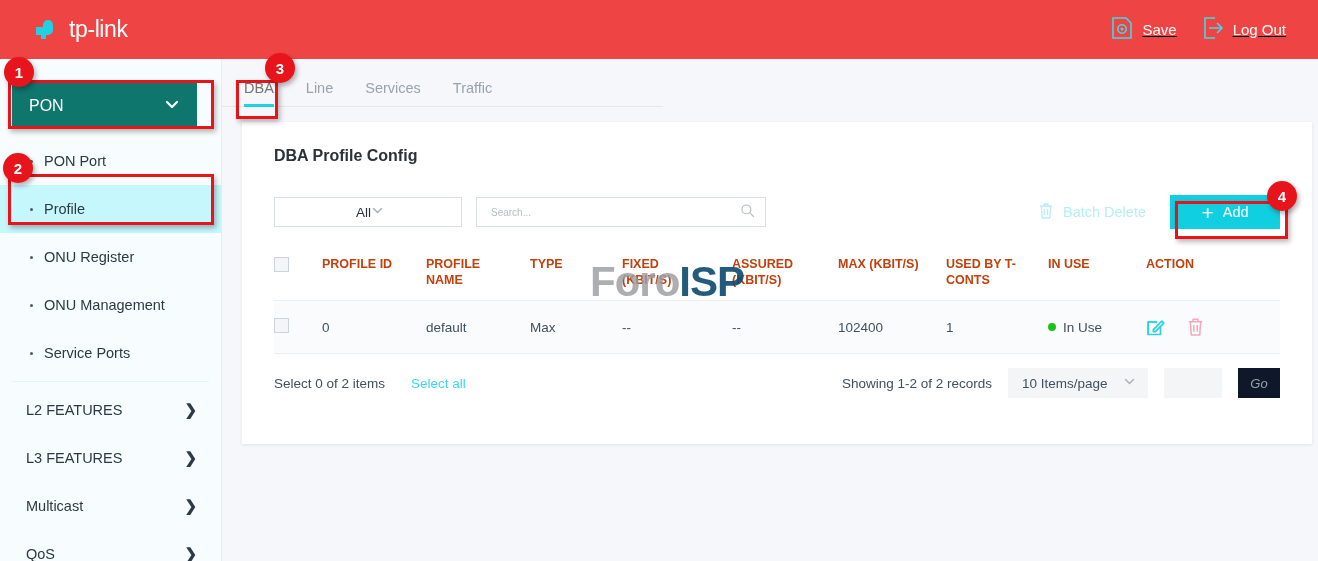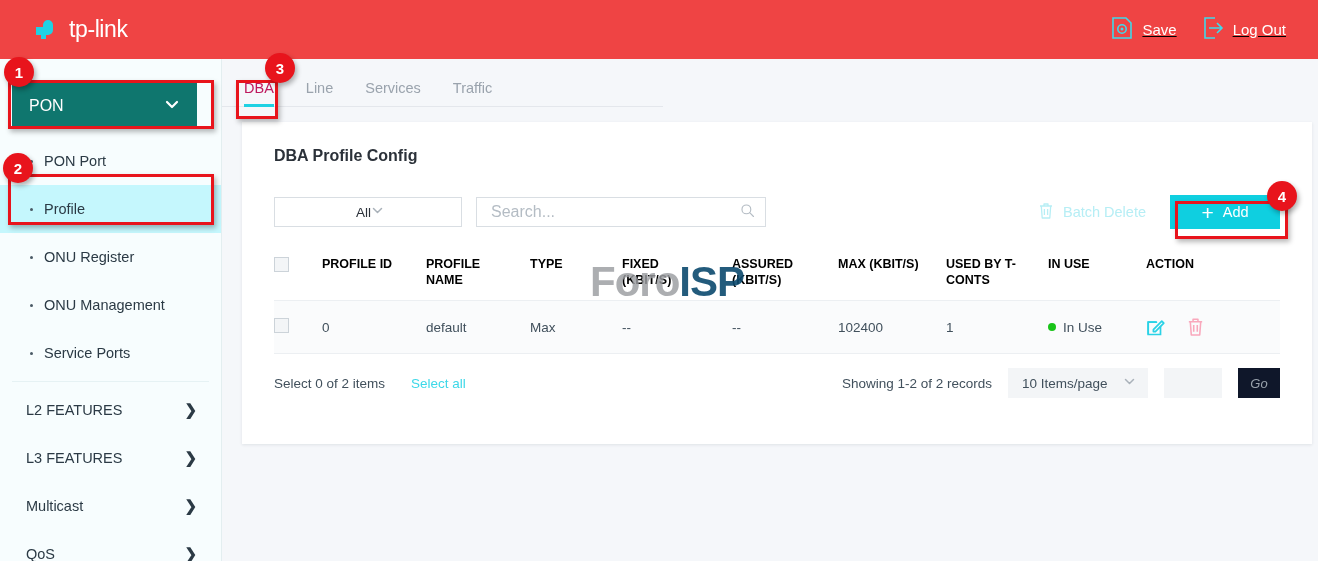--- a/index.html
+++ b/index.html
@@ -60,21 +60,21 @@
     display: flex; align-items: flex-end; gap: 0;
     padding-left: 14px; height: 48px;
     border-bottom: 1px solid #e4e7ec;
     width: 441px;
   }
   .tab {
     font-size: 14.5px; color: #9aa3ad; padding: 0 16px 10px 16px;
     cursor: pointer; position: relative;
   }
   .tab:first-child { padding-left: 8px; }
-  .tab.active { color: #be185d; }
+  .tab.active { color: #737373; }
   .tab.active::after {
     content: ""; position: absolute; left: 8px; right: 16px; bottom: -1px;
     height: 3px; background: #1fd1e3;
   }
 
   .card {
     position: absolute; top: 63px; left: 20px;
     width: 1070px; height: 322px;
     background: #ffffff;
     box-shadow: 0 1px 3px rgba(30,45,60,.10);
@@ -89,40 +89,40 @@
     display: flex; align-items: center; justify-content: center;
     padding: 0 10px 0 14px; font-size: 13.5px; color: #2b3139; cursor: pointer;
   }
   .select-box .cv { color: #9aa3ad; font-size: 12px; }
   .search-box {
     width: 290px; height: 30px; margin-left: 14px;
     border: 1px solid #d9dee3; background: #fff;
     display: flex; align-items: center; padding: 0 10px 0 14px;
   }
   .search-box input {
-    flex: 1; border: none; outline: none; font-size: 16px;
+    flex: 1; border: none; outline: none; font-size: 10px;
     color: #2b3139; font-family: "Liberation Sans", sans-serif; background: transparent;
   }
   .search-box input::placeholder { color: #b4bcc4; }
   .batch-del {
     margin-left: auto; display: flex; align-items: center; gap: 9px;
     color: #b6eef5; font-size: 14.5px; cursor: default;
   }
   .add-btn {
     margin-left: 24px; width: 110px; height: 34px; background: #0fcfe0;
     color: #fff; font-size: 14.5px; display: flex; align-items: center;
     justify-content: center; gap: 9px; cursor: pointer; border: none;
     font-family: "Liberation Sans", sans-serif;
   }
   .add-btn .plus { font-size: 21px; line-height: 1; font-weight: 300; }
 
   
   table.dt { width: 1006px; margin: 18px 32px 0 32px; border-collapse: collapse; table-layout: fixed; }
   table.dt th {
-    text-align: left; font-size: 12.5px; font-weight: bold; color: #000000;
+    text-align: left; font-size: 12.5px; font-weight: bold; color: #c2410c;
     padding: 10px 0 12px 0; vertical-align: top; line-height: 1.25;
     border-bottom: 1px solid #eceff2;
   }
   table.dt td {
     font-size: 13.5px; color: #41505c; padding: 16px 0; vertical-align: middle;
     border-bottom: 1px solid #eceff2;
   }
   table.dt tbody tr { background: #fafbfc; }
   .cbx { width: 15px; height: 15px; border: 1px solid #ccd3d9; background: #f3f5f7; display: inline-block; cursor: pointer; }
   .inuse { display: flex; align-items: center; gap: 7px; }

